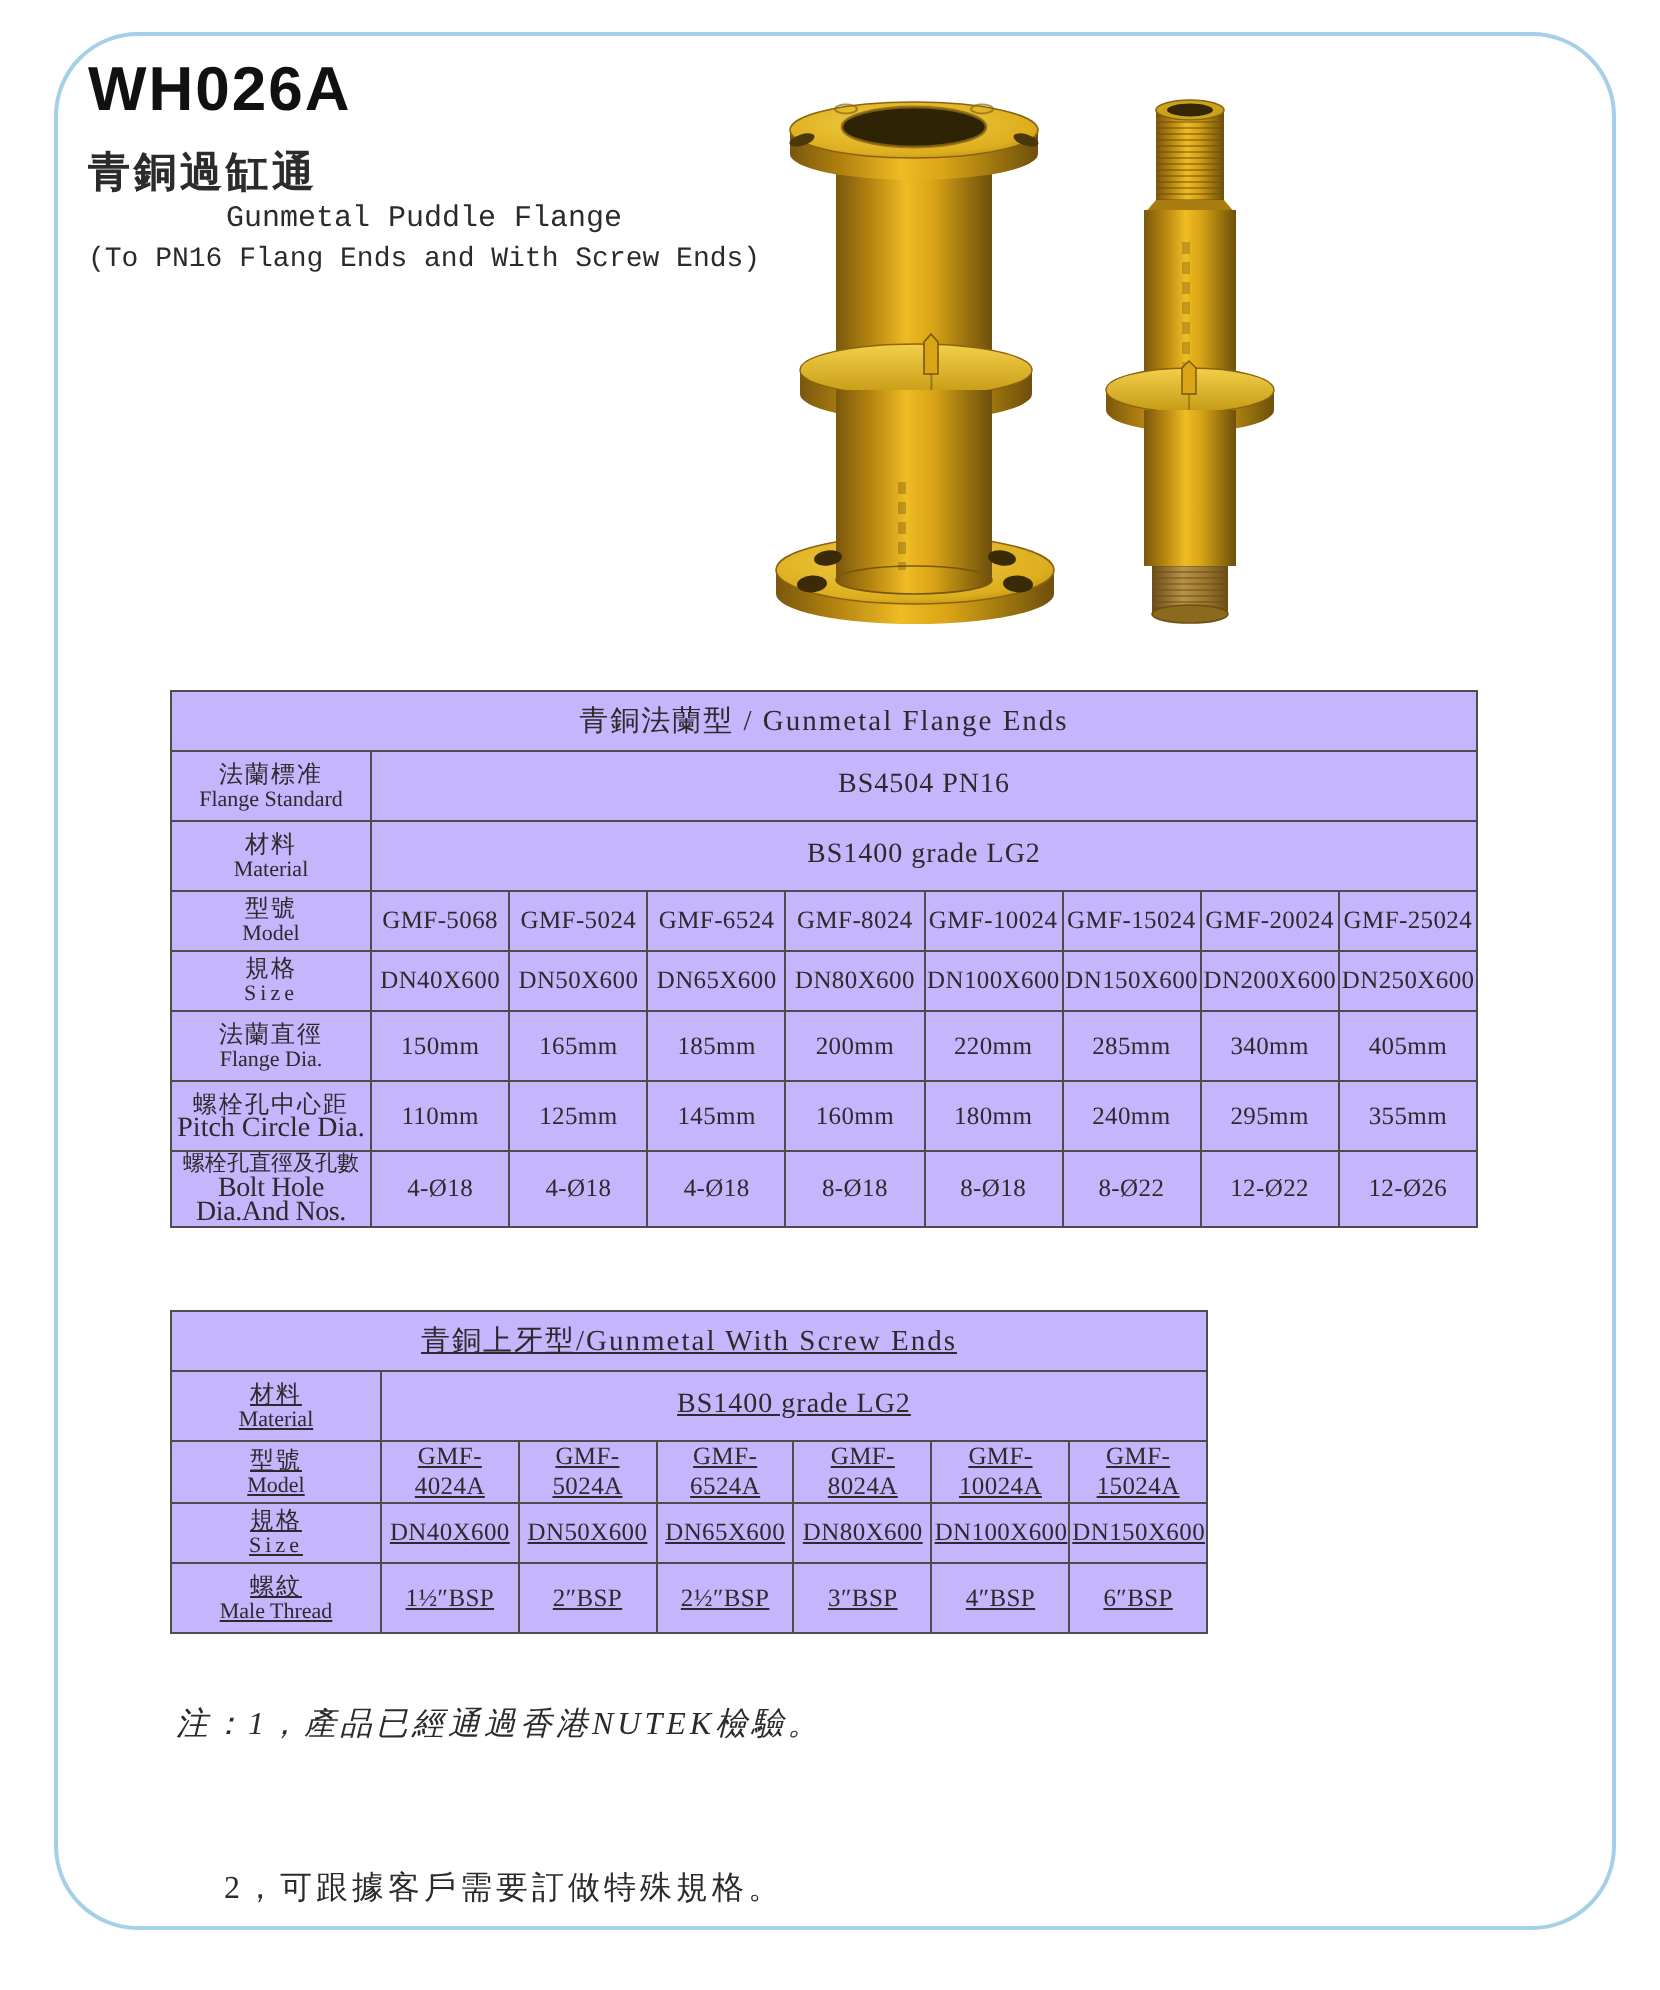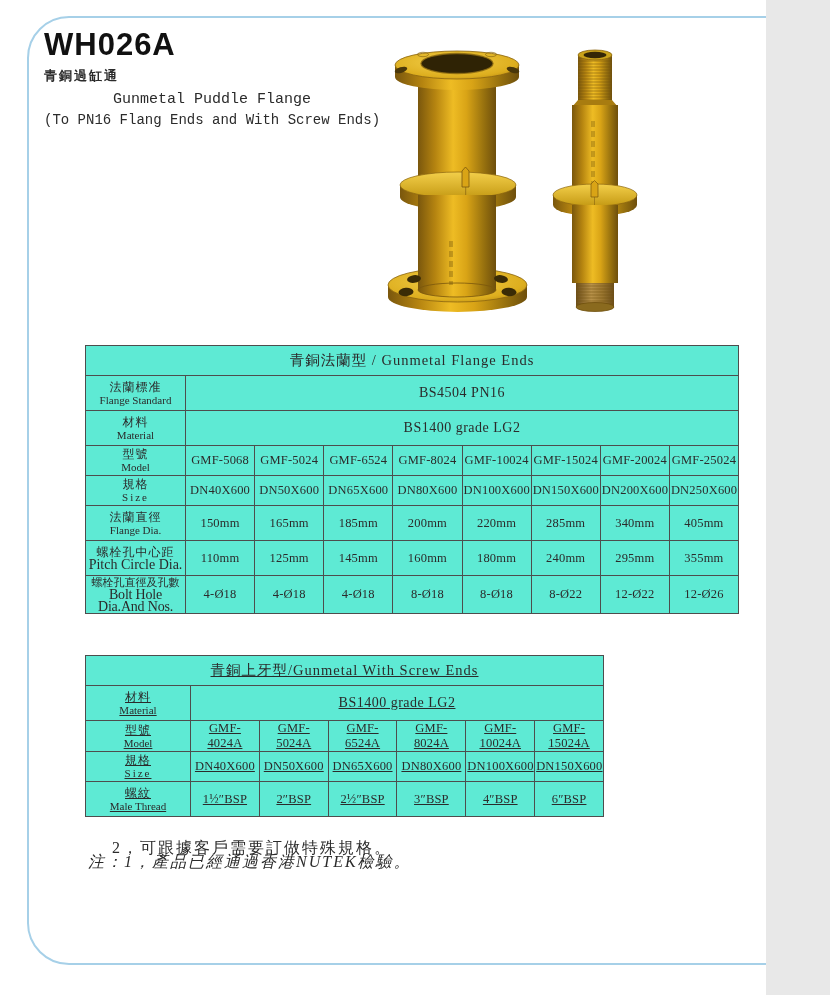--- a/index.html
+++ b/index.html
@@ -1,46 +1,46 @@
 <!DOCTYPE html>
 <html><head>
 <meta charset="utf-8">
 <style>
   html,body{margin:0;padding:0;background:#e8e8e8;}
-  .page{position:relative;width:766px;height:995px;background:#ffffff;overflow:hidden;
+  .page{position:relative;width:830px;height:995px;background:#ffffff;overflow:hidden;
         font-family:"Liberation Serif","DejaVu Serif",serif;color:#2b2b2b;}
   .frame{position:absolute;left:27px;top:16px;width:777px;height:945px;
          border:2px solid #a6d0e8;border-radius:42px;}
   
   .header{position:absolute;left:44px;top:28px;}
   .code{font-family:"Liberation Sans","DejaVu Sans",sans-serif;font-weight:bold;
         font-size:31px;line-height:34px;letter-spacing:1px;color:#111;}
-  .tzh{font-size:13px;line-height:24px;font-weight:600;letter-spacing:2px;margin-top:2px;}
+  .tzh{font-size:21px;line-height:24px;font-weight:600;letter-spacing:2px;margin-top:12px;}
   .ten{font-family:"Liberation Mono","DejaVu Sans Mono",monospace;font-size:15px;line-height:21px;margin-top:1px;text-align:center;}
   .sub{font-family:"Liberation Mono","DejaVu Sans Mono",monospace;font-size:14px;line-height:20px;margin-top:0;}
   
   .photo{position:absolute;left:378px;top:45px;}
   
   table{border-collapse:collapse;table-layout:fixed;}
-  .tbl{position:absolute;background:#5eead4;}
+  .tbl{position:absolute;background:#c4b5fd;}
   .tbl td{border:1px solid #4d4d4d;text-align:center;vertical-align:middle;
           padding:0 1px;overflow:hidden;}
   .t1{left:85px;top:345px;width:654px;}
   .t2{left:85px;top:655px;width:519px;text-decoration:underline;}
   tr.h30{height:30px;} tr.h35{height:35px;}
   .ttl{font-size:14.5px;letter-spacing:1px;}
   .lz{font-size:12px;line-height:13px;letter-spacing:1px;}
   .le{font-size:11px;line-height:12px;}
   .le.sm{font-size:14px;letter-spacing:-0.2px;}
   .le.md{font-size:14px;}
   .sv{font-size:14px;letter-spacing:0.5px;}
   .dv{font-size:12.5px;letter-spacing:0.2px;}
   
   .note1{position:absolute;left:88px;top:852px;font-size:16px;letter-spacing:2px;font-style:italic;}
-  .note2{position:absolute;left:112px;top:838px;font-size:16px;letter-spacing:2px;}
+  .note2{position:absolute;left:112px;top:934px;font-size:16px;letter-spacing:2px;}
 </style>
 </head>
 <body>
 
 <div class="page">
   <div class="frame"></div>
 
   <div class="header">
     <div class="code">WH026A</div>
     <div class="tzh">青銅過缸通</div>

